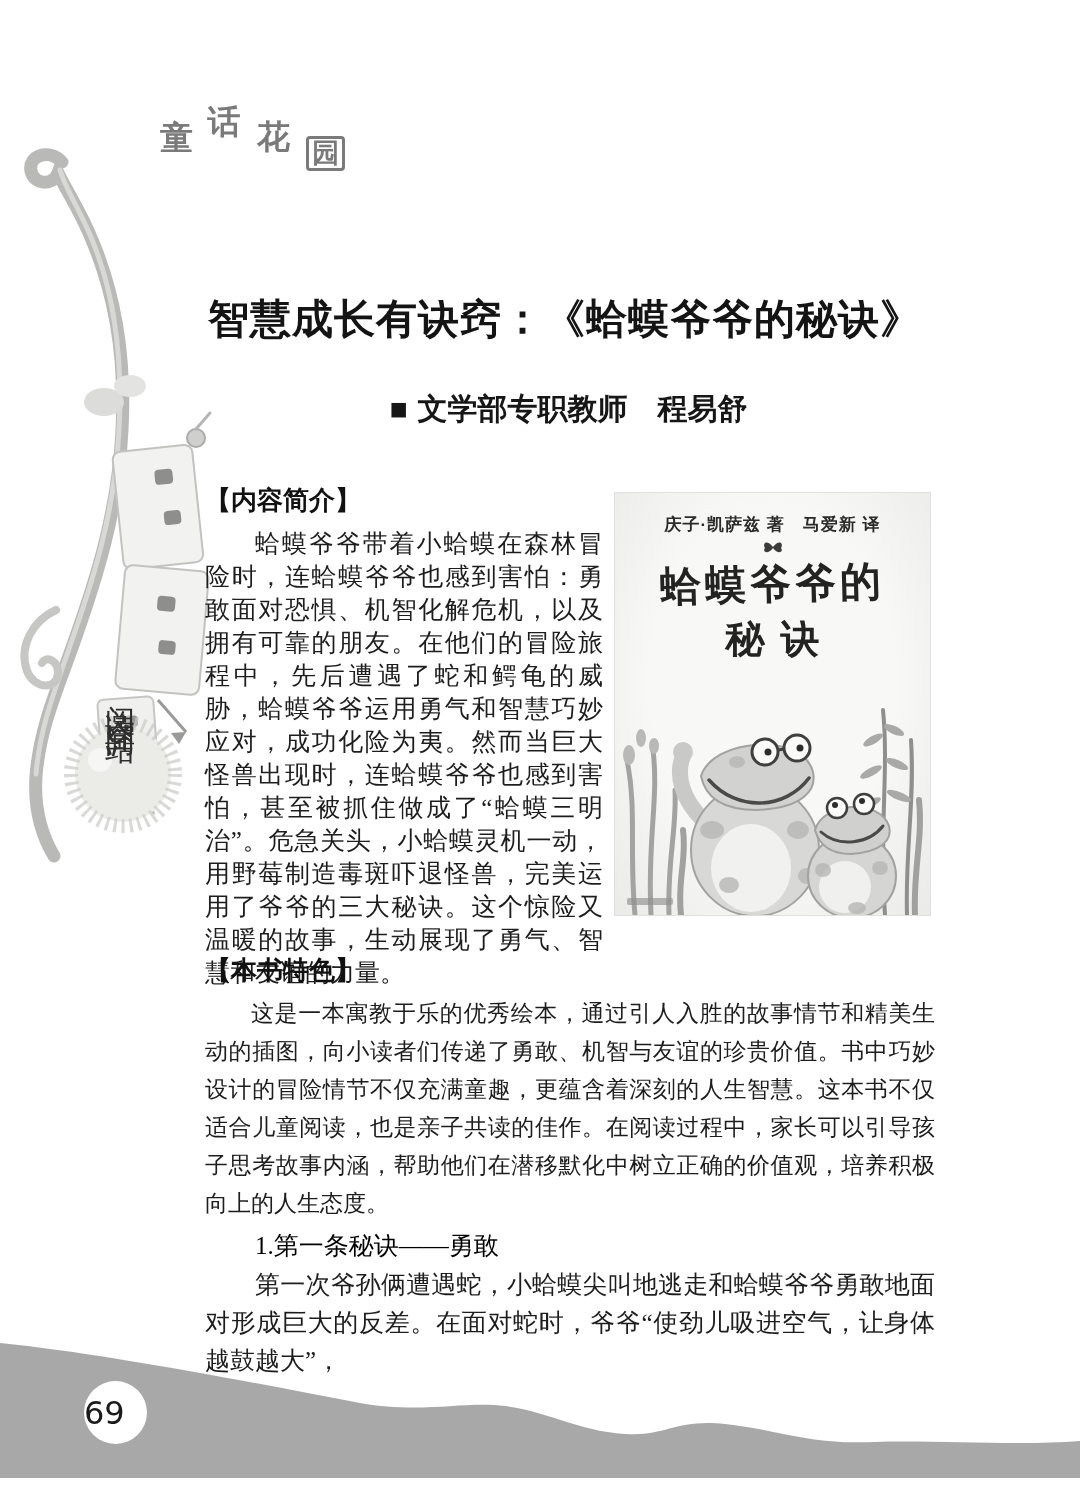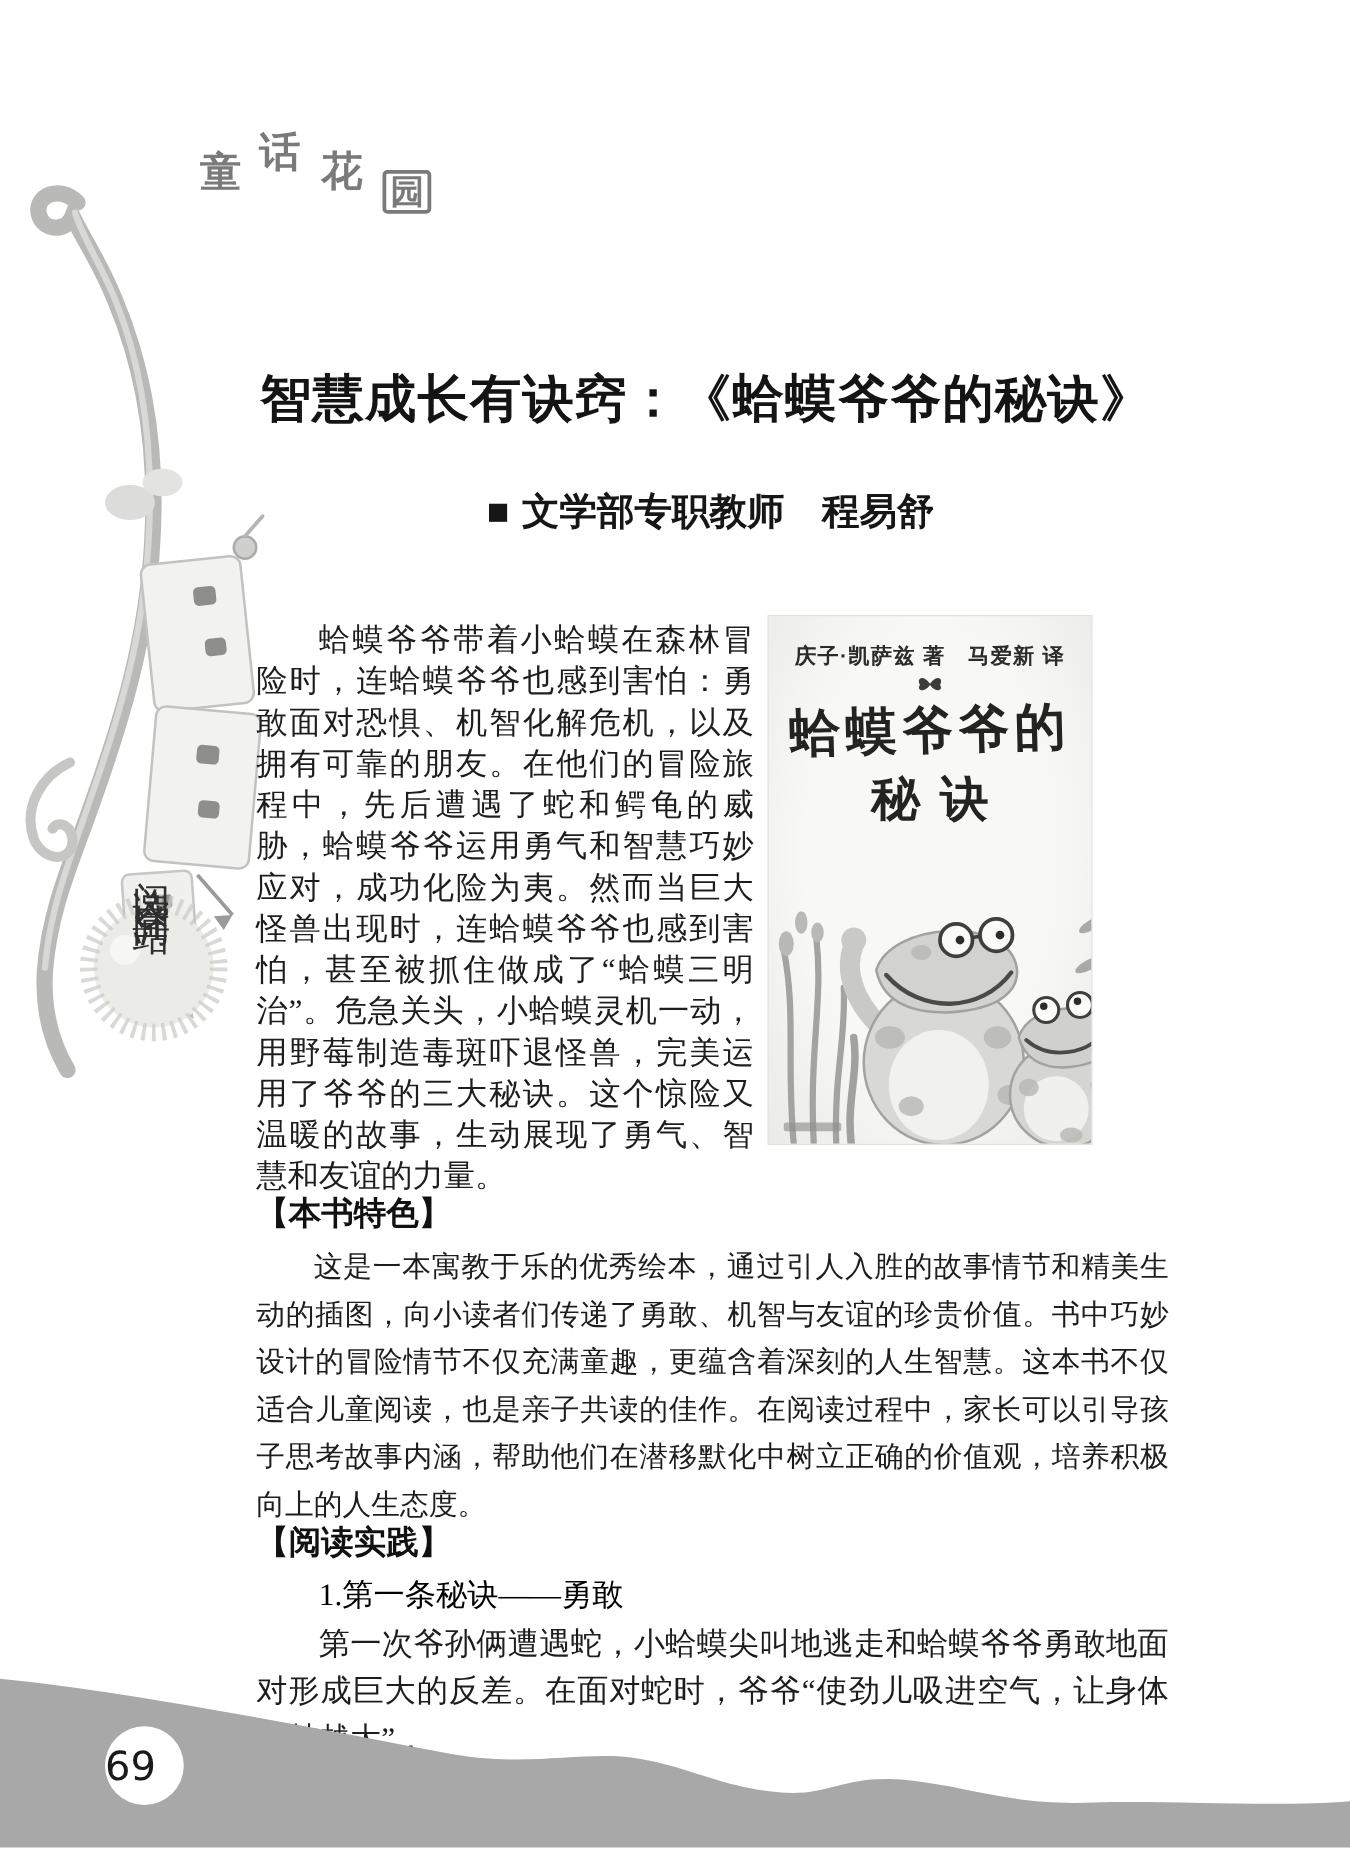--- a/index.html
+++ b/index.html
@@ -39,21 +39,21 @@
   .body-text{margin:0;text-align:justify;text-indent:2em;color:#1d1d1d;}
   .sec-intro{top:485px;width:398px;}
   .sec-intro .body-text{margin-top:11px;font-size:25px;line-height:33px;}
   .sec-features{top:955px;width:730px;}
   .sec-features .body-text{margin-top:9px;font-size:23px;line-height:38px;}
   .sec-practice{top:1218px;width:730px;}
   .subhead{margin:10px 0 0 0;text-indent:2em;font-size:25px;line-height:36px;color:#000000;}
   .sec-practice .body-text{margin-top:2px;font-size:25px;line-height:38px;}
 
   
-  .cover{position:absolute;left:614px;top:492px;width:260px;height:424px;
+  .cover{position:absolute;left:614px;top:492px;width:317px;height:424px;
         background:radial-gradient(ellipse at 50% 45%, #f8f8f6 55%, #eaeae8 100%);
         border:1px solid #e0e0de;box-sizing:border-box;overflow:hidden;}
   .cover-author{margin-top:20px;text-align:center;
         font-family:"Liberation Sans","DejaVu Sans",sans-serif;font-weight:bold;
         font-size:17px;color:#2b2b2b;letter-spacing:1px;}
   .cover-butterfly{display:block;margin:3px auto 0 auto;}
   .cover-t1{margin-top:2px;text-align:center;font-family:"Liberation Sans","DejaVu Sans",sans-serif;
         font-weight:800;font-size:41px;color:#232321;letter-spacing:4px;transform:rotate(-1.5deg);}
   .cover-t2{text-align:center;font-family:"Liberation Sans","DejaVu Sans",sans-serif;
         font-weight:800;font-size:39px;color:#232321;letter-spacing:16px;text-indent:16px;}
@@ -113,20 +113,21 @@
 
   <div class="side-label">阅读空间站</div>
 
   <h1 class="main-title">智慧成长有诀窍：《蛤蟆爷爷的秘诀》</h1>
 
   <div class="byline">
     <span class="sq">■</span><span>文学部专职教师　程易舒</span>
   </div>
 
   <div class="sec sec-intro">
+    <h2>【内容简介】</h2>
     <p class="body-text">蛤蟆爷爷带着小蛤蟆在森林冒险时，连蛤蟆爷爷也感到害怕：勇敢面对恐惧、机智化解危机，以及拥有可靠的朋友。在他们的冒险旅程中，先后遭遇了蛇和鳄龟的威胁，蛤蟆爷爷运用勇气和智慧巧妙应对，成功化险为夷。然而当巨大怪兽出现时，连蛤蟆爷爷也感到害怕，甚至被抓住做成了“蛤蟆三明治”。危急关头，小蛤蟆灵机一动，用野莓制造毒斑吓退怪兽，完美运用了爷爷的三大秘诀。这个惊险又温暖的故事，生动展现了勇气、智慧和友谊的力量。</p>
   </div>
 
   <div class="cover">
     <div class="cover-author">庆子·凯萨兹 著　马爱新 译</div>
     <svg class="cover-butterfly" width="22" height="16" viewBox="0 0 22 16">
       <path d="M11,8 C5,0 0,4 3,9 C0,13 6,16 11,9 C16,16 22,13 19,9 C22,4 17,0 11,8 Z" fill="#3c3c3a"></path>
     </svg>
     <div class="cover-t1">蛤蟆爷爷的</div>
     <div class="cover-t2">秘诀</div>
@@ -195,21 +196,20 @@
       <rect x="10" y="218" width="46" height="7" rx="2" fill="#90908e" opacity="0.65"></rect>
     </svg>
   </div>
 
   <div class="sec sec-features">
     <h2>【本书特色】</h2>
     <p class="body-text">这是一本寓教于乐的优秀绘本，通过引人入胜的故事情节和精美生动的插图，向小读者们传递了勇敢、机智与友谊的珍贵价值。书中巧妙设计的冒险情节不仅充满童趣，更蕴含着深刻的人生智慧。这本书不仅适合儿童阅读，也是亲子共读的佳作。在阅读过程中，家长可以引导孩子思考故事内涵，帮助他们在潜移默化中树立正确的价值观，培养积极向上的人生态度。</p>
   </div>
 
   <div class="sec sec-practice">
-    <h2>【阅读实践】</h2>
     <p class="subhead">1.第一条秘诀——勇敢</p>
     <p class="body-text">第一次爷孙俩遭遇蛇，小蛤蟆尖叫地逃走和蛤蟆爷爷勇敢地面对形成巨大的反差。在面对蛇时，爷爷“使劲儿吸进空气，让身体越鼓越大”，</p>
   </div>
 
   <svg class="footer-wave" viewBox="0 0 1080 160" preserveAspectRatio="none">
     <path d="M0,8 C100,18 240,45 360,68 C420,79 465,66 505,71 C550,77 575,95 625,99 C665,102 675,84 725,89 C775,94 810,110 875,107 C935,105 1020,111 1080,106 L1080,143 L0,143 Z" fill="#a8a8a8"></path>
   </svg>
 
   <div class="page-num">
     <span>69</span>

